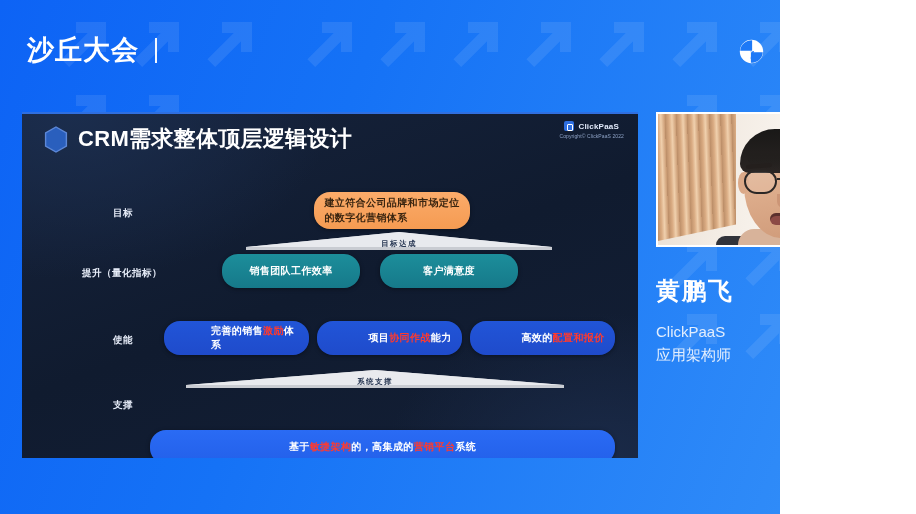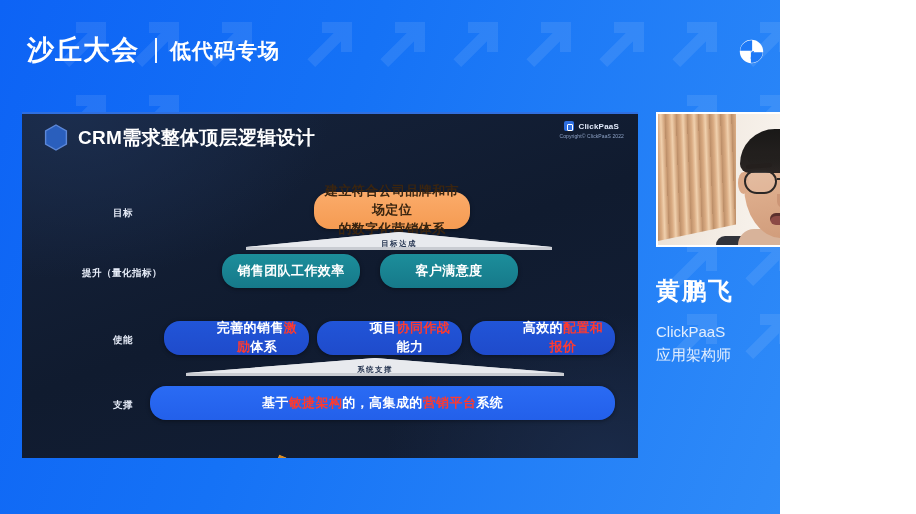--- a/index.html
+++ b/index.html
@@ -109,21 +109,21 @@
     position: absolute; left: 22px; top: 10px;
     display: flex; align-items: center;
   }
   .hexicon {
     width: 24px; height: 27px;
     margin-right: 10px;
     flex: 0 0 auto;
   }
   .slide-title {
     color: #ffffff;
-    font-size: 19px; font-weight: bold;
+    font-size: 22px; font-weight: bold;
     letter-spacing: .3px;
     white-space: nowrap;
     text-align: center;
   }
 
   .deck-logo {
     position: absolute; right: 14px; top: 7px;
     text-align: center;
     color: #c8d6ef;
   }
@@ -151,23 +151,23 @@
     font-weight: bold;
     letter-spacing: .5px;
     white-space: nowrap;
     text-align: center;
   }
 
   .pill {
     position: absolute;
     border-radius: 16px;
     display: flex; align-items: center; justify-content: center;
-    font-size: 13px; font-weight: bold;
+    font-size: 10px; font-weight: bold;
     letter-spacing: .4px;
-    text-align: center;
+    text-align: left;
     line-height: 1.45;
     color: #ffffff;
     padding: 0 6px;
   }
   .pill.goal {
     background: linear-gradient(180deg, #fbab6a 0%, #f59b52 100%);
     box-shadow: 0 1px 4px rgba(0,0,0,.35);
     color: #3a2510;
   }
   .pill.teal {
@@ -175,20 +175,21 @@
     box-shadow: 0 1px 4px rgba(0,0,0,.4);
   }
   .pill.blue {
     background: linear-gradient(180deg, #2155d8 0%, #1f4bcb 100%);
     box-shadow: 0 1px 4px rgba(0,0,0,.4);
     padding-left: 47px;
   }
   .pill.bluebright {
     background: linear-gradient(180deg, #2a6bf4 0%, #2360ea 100%);
     box-shadow: 0 1px 4px rgba(0,0,0,.4);
+    margin-top: 44px;
   }
   .hl { color: #ff3a2e; }
 
   
   .tri-wrap { position: absolute; }
   .tri {
     position: absolute; inset: 0;
   }
   .tri-label {
     position: absolute;
@@ -443,21 +444,20 @@
       </div>
     <div class="wm-arrow" style="left:890px; top:314px;">
         <i class="wm-head1"></i>
       </div>
   </div>
 
   <div class="header">
     <div class="brand-block">
       <span class="brand-main">沙丘大会</span>
       <span class="brand-divider"></span>
-      <span class="brand-sub">低代码专场</span>
     </div>
     <div class="community-logo">
       <span class="cl-mark">
         <svg viewBox="0 0 24 24" width="25" height="25">
           <circle cx="12" cy="12" r="11.2" fill="#ffffff"></circle>
           <path d="M12 1.2 A10.8 10.8 0 0 1 12 12 L12 1.2 Z" fill="#1572f6" opacity="0"></path>
           <path d="M12.6 1.1 C6.6 1.1 1.2 5.3 1.2 11.3 L12.6 11.3 Z" fill="#1d79f7"></path>
           <path d="M11.4 22.9 C17.4 22.9 22.8 18.7 22.8 12.7 L11.4 12.7 Z" fill="#1d79f7"></path>
           <path d="M9.6 12.4 L14.6 11.6 L11.0 19.4 L12.4 12.2 Z" fill="#1d79f7"></path>
         </svg>
@@ -522,21 +522,21 @@
 
     <div class="pencil">
       <svg viewBox="0 0 8 26" width="8" height="26">
         <polygon points="0,22 4,26 8,22 8,4 0,4" fill="#f0a93c"></polygon>
         <polygon points="0,4 8,4 8,0 0,0" fill="#d98c25"></polygon>
         <polygon points="0,22 4,26 8,22" fill="#f6e4c0"></polygon>
         <polygon points="2.6,24.2 4,26 5.4,24.2" fill="#3b3b3b"></polygon>
       </svg>
     </div>
 
-    <div class="tri-wrap" style="left:164px; top:244px; width:378px; height:18px;">
+    <div class="tri-wrap" style="left:164px; top:256px; width:378px; height:18px;">
       <svg class="tri" viewBox="0 0 378 18" preserveAspectRatio="none">
         <polygon points="189,0 378,15 378,18 0,18 0,15" fill="#c9ccd2"></polygon>
         <polygon points="189,0 378,15 0,15" fill="#e8eaee"></polygon>
       </svg>
       <span class="tri-label">系统支撑</span>
     </div>
 
     <div class="pill bluebright" style="left:128px; top:272px; width:465px; height:34px;">
       <span><span>基于</span><span class="hl">敏捷架构</span><span>的，高集成的</span><span class="hl">营销平台</span><span>系统</span></span>
     </div>

